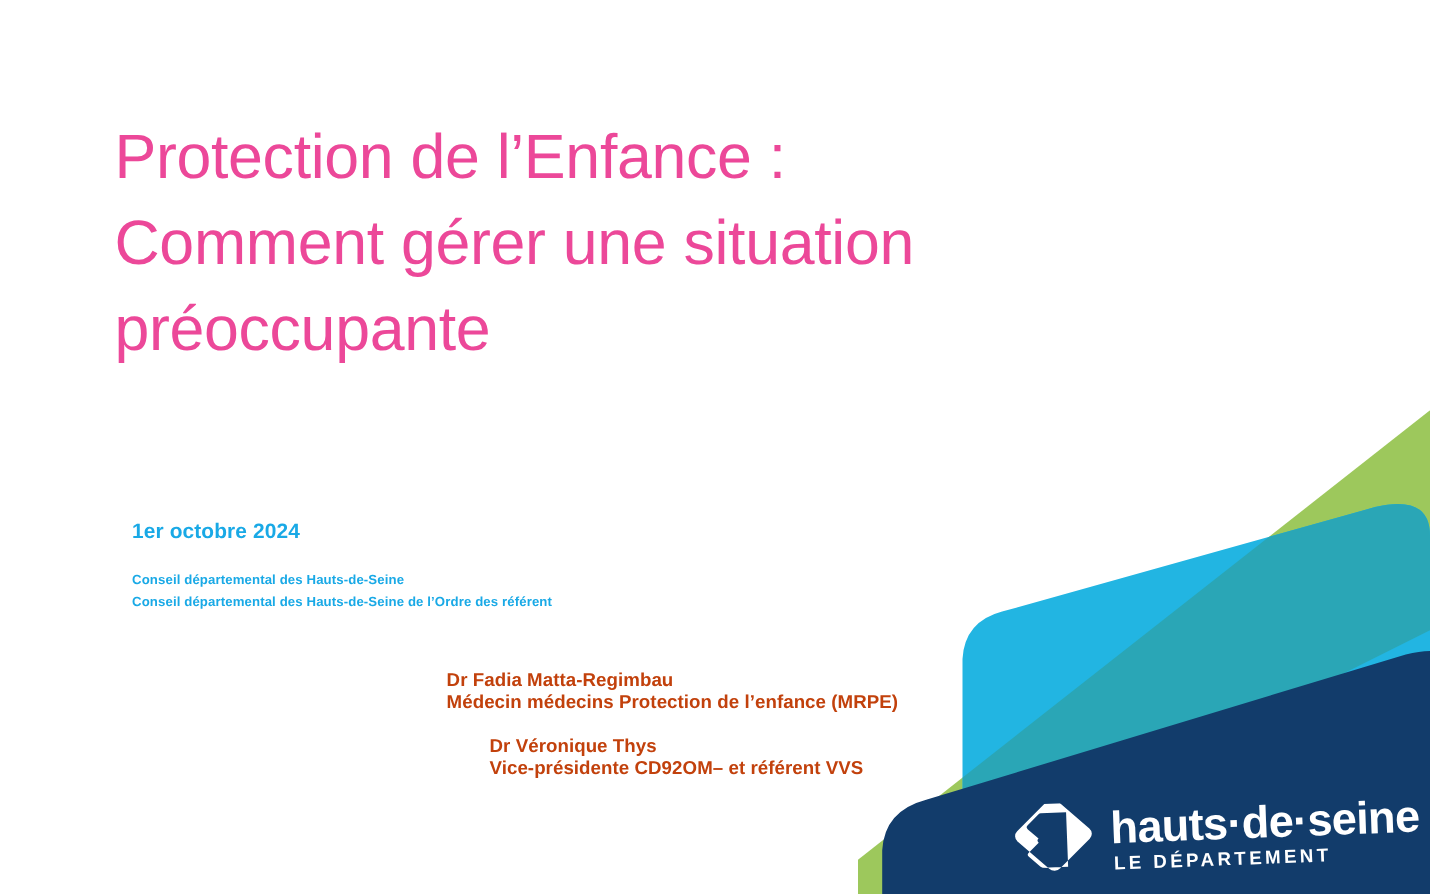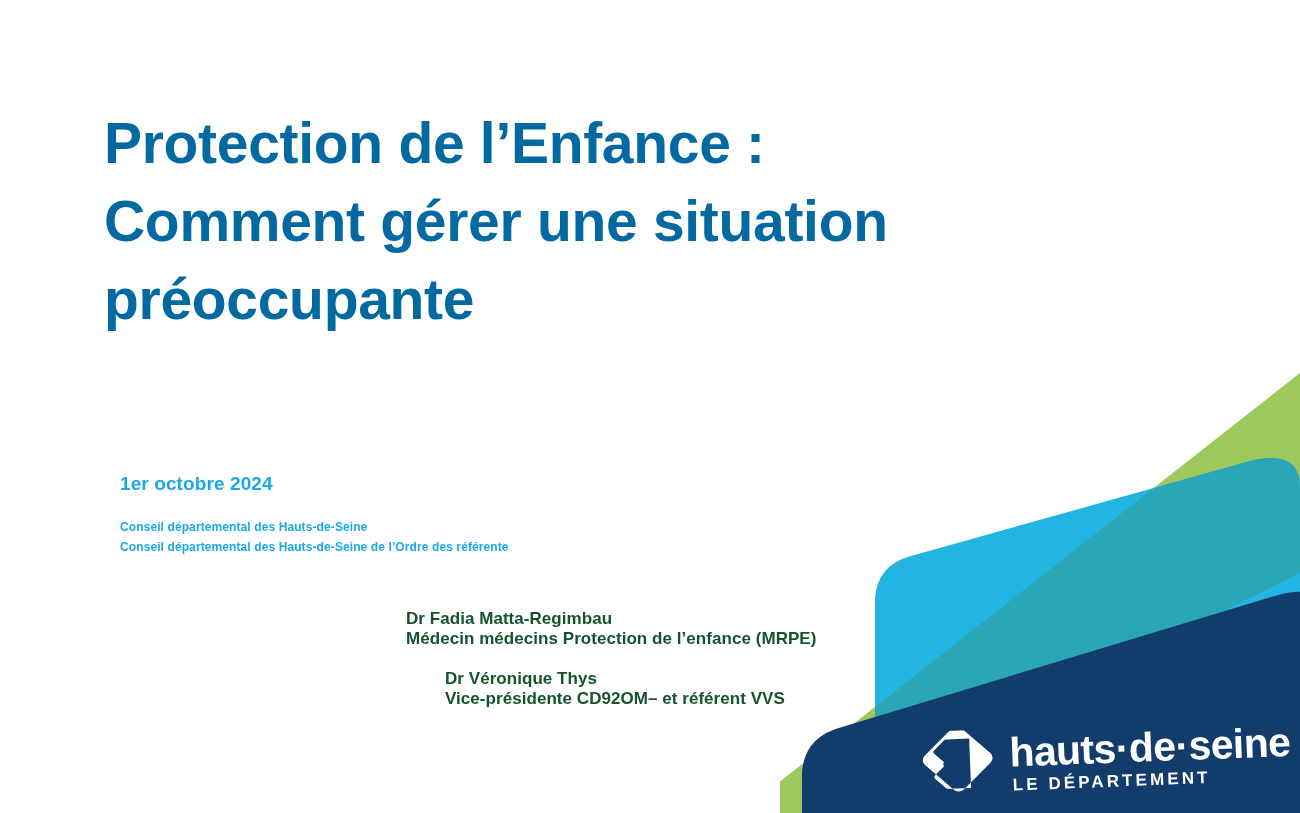--- a/index.html
+++ b/index.html
@@ -33,22 +33,22 @@
   #title-block {
     position: absolute;
     left: 104px;
     top: 104px;
     width: 900px;
   }
   .title-line {
     font-family: "Liberation Sans", sans-serif;
     font-size: 57px;
     line-height: 78px;
-    font-weight: 700;
-    color: #0369a1;
+    font-weight: 400;
+    color: #ec4899;
     letter-spacing: -0.3px;
     white-space: nowrap;
   }
 
   
   #meta-block {
     position: absolute;
     left: 120px;
     top: 473px;
     width: 900px;
@@ -80,21 +80,21 @@
     width: 620px;
   }
   .speaker {
     margin-bottom: 20px;
   }
   .speaker:last-child { margin-bottom: 0; margin-left: 39px; }
   .speaker-name,
   .speaker-role {
     font-size: 17px;
     font-weight: bold;
-    color: #14532d;
+    color: #c2410c;
     line-height: 20px;
     letter-spacing: 0.05px;
     white-space: nowrap;
   }
 
   
   #logo {
     position: absolute;
     left: 922px;
     top: 726px;
@@ -165,21 +165,21 @@
   <div id="title-block">
     <div class="title-line">Protection de l’Enfance :</div>
     <div class="title-line">Comment gérer une situation</div>
     <div class="title-line">préoccupante</div>
   </div>
 
   <div id="meta-block">
     <div id="event-date">1er octobre 2024</div>
     <div id="org-lines">
       <div class="org-line">Conseil départemental des Hauts-de-Seine</div>
-      <div class="org-line">Conseil départemental des Hauts-de-Seine de l’Ordre des référente</div>
+      <div class="org-line">Conseil départemental des Hauts-de-Seine de l’Ordre des référent</div>
     </div>
   </div>
 
   <div id="speakers-block">
     <div class="speaker">
       <div class="speaker-name">Dr Fadia Matta-Regimbau</div>
       <div class="speaker-role">Médecin médecins Protection de l’enfance (MRPE)</div>
     </div>
     <div class="speaker">
       <div class="speaker-name">Dr Véronique Thys</div>

